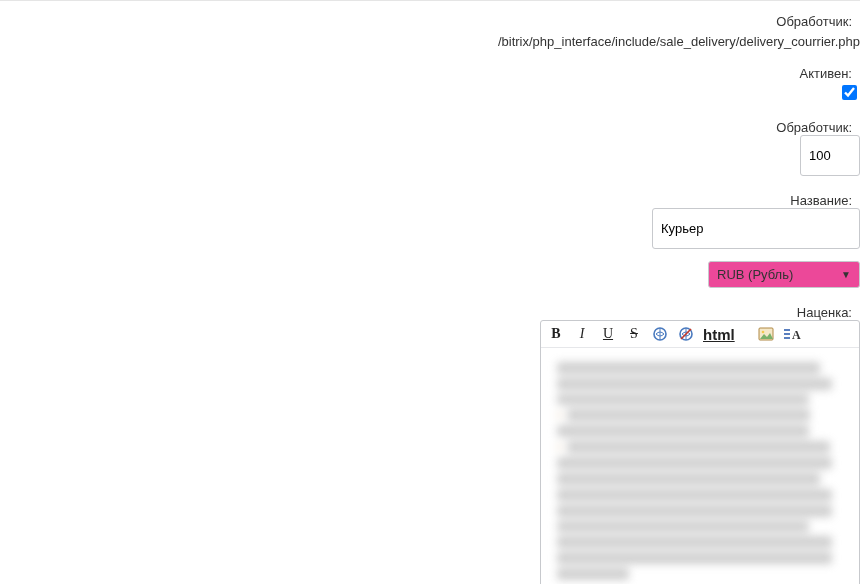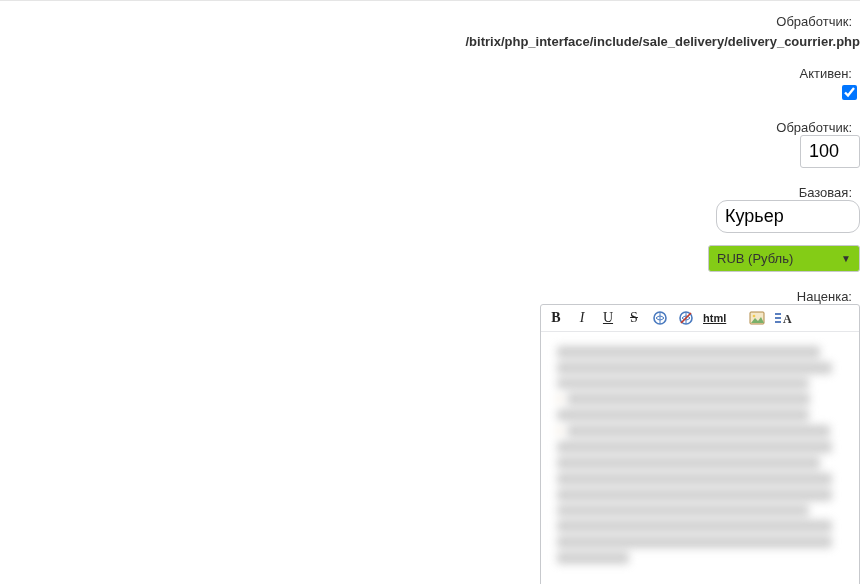--- a/index.html
+++ b/index.html
@@ -27,48 +27,48 @@
     width: 335px;
     text-align: right;
     padding-right: 8px;
     padding-top: 5px;
     flex-shrink: 0;
   }
   .field {
     flex: 1;
   }
   .handler-path {
-    font-weight: bold;
+    font-weight: normal;
     padding-top: 5px;
   }
   input[type="checkbox"] {
     width: 15px;
     height: 15px;
     margin-top: 4px;
   }
   input[type="text"] {
     border: 1px solid #c7c9cd;
     border-radius: 3px;
-    padding: 5px 8px;
-    font-size: 18px;
+    padding: 12px 8px;
+    font-size: 13px;
     font-family: inherit;
     background: #fff;
   }
   input.small { width: 60px; }
-  input.medium { width: 144px; border-radius: 11px; }
+  input.medium { width: 208px; }
   input.tiny { width: 44px; }
   .select {
     display: inline-flex;
     align-items: center;
     justify-content: space-between;
     border: 1px solid #c7c9cd;
     border-radius: 3px;
     padding: 5px 8px;
     font-size: 13px;
-    background: #84cc16;
+    background: #ec4899;
     width: 152px;
     cursor: pointer;
   }
   .select .arrow {
     font-size: 10px;
     margin-left: 6px;
   }
   .editor {
     border: 1px solid #c7c9cd;
     border-radius: 3px;
@@ -93,21 +93,21 @@
     font-size: 14px;
     color: #222;
   }
   .tbtn.bold { font-weight: bold; }
   .tbtn.ital { font-style: italic; }
   .tbtn.und { text-decoration: underline; }
   .tbtn.strike { text-decoration: line-through; }
   .tbtn.htmlbtn {
     width: auto;
     font-family: Arial, sans-serif;
-    font-size: 11px;
+    font-size: 15px;
     font-weight: bold;
     text-decoration: underline;
   }
   .tsep { width: 6px; }
   .tbtn svg { display: block; }
   .content-area {
     height: 296px;
     padding: 14px 16px;
     overflow: hidden;
   }
@@ -156,21 +156,21 @@
   </div>
 
   <div class="row">
     <div class="label">Обработчик:</div>
     <div class="field">
       <input type="text" class="small" value="100" style="">
     </div>
   </div>
 
   <div class="row">
-    <div class="label">Базовая:</div>
+    <div class="label">Название:</div>
     <div class="field">
       <input type="text" class="medium" value="Курьер" style="">
     </div>
   </div>
 
   <div class="row">
     <div class="field">
       <div class="select">
         <span>RUB (Рубль)</span>
         <span class="arrow">▼</span>

